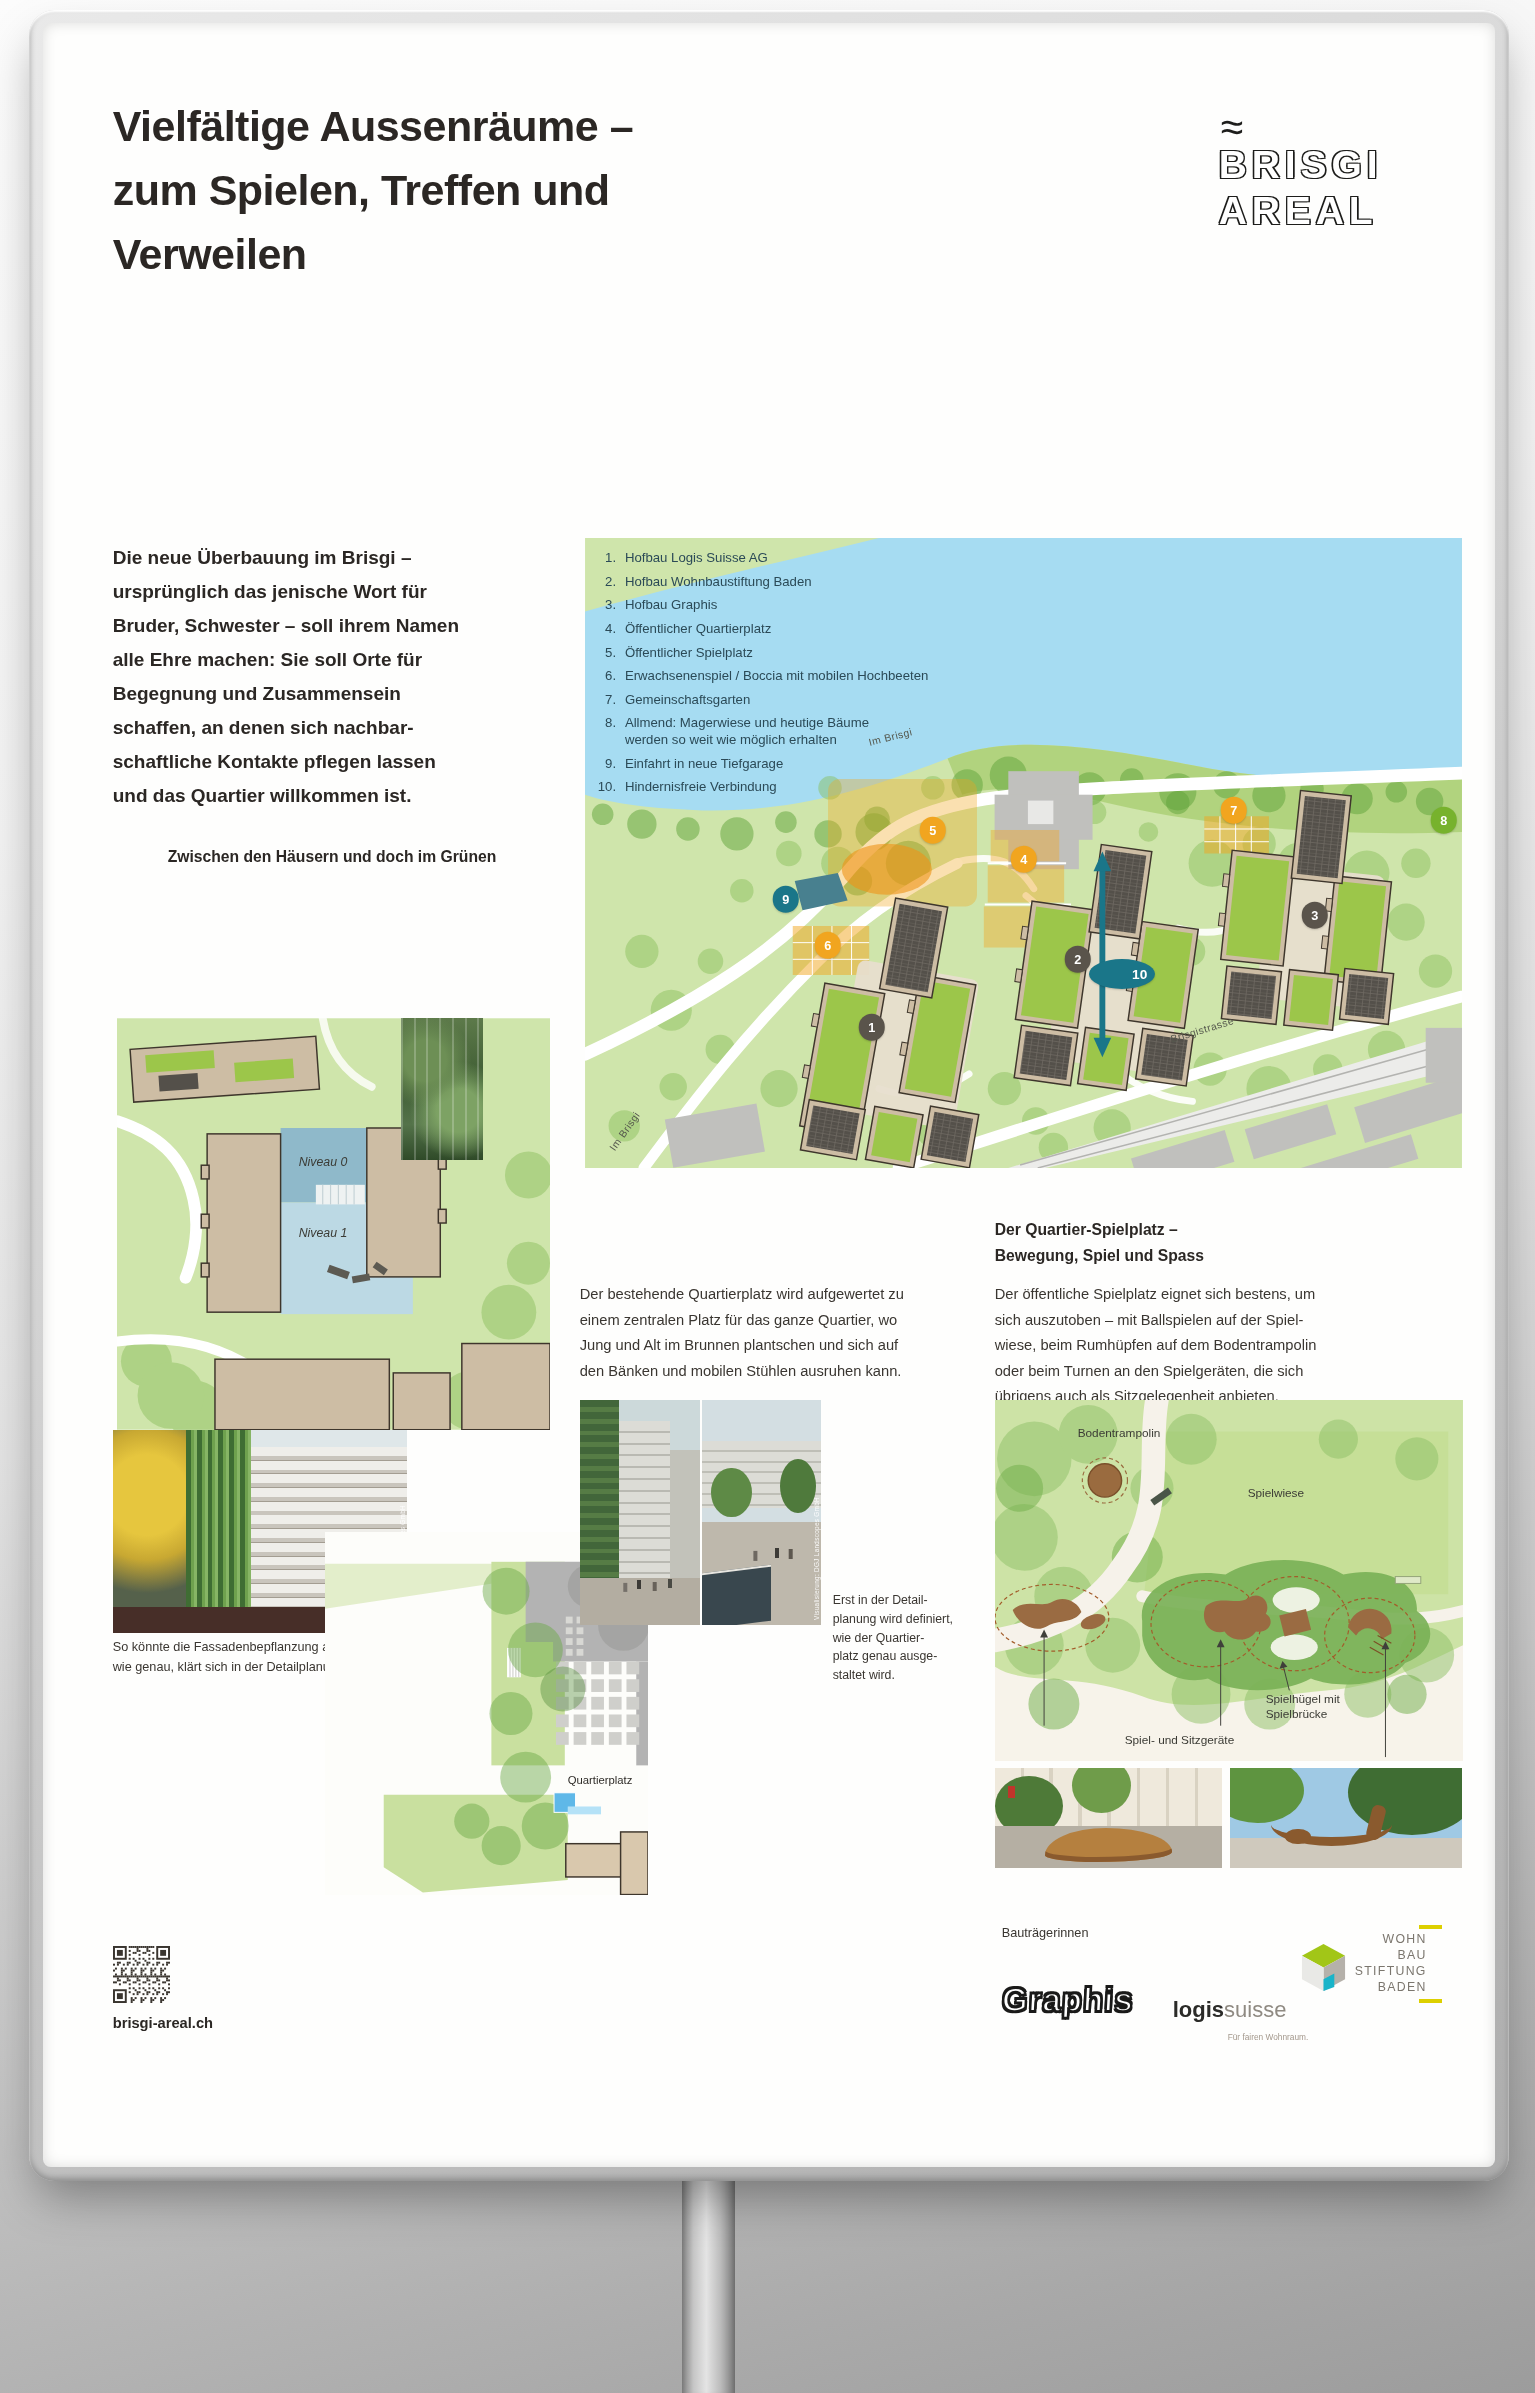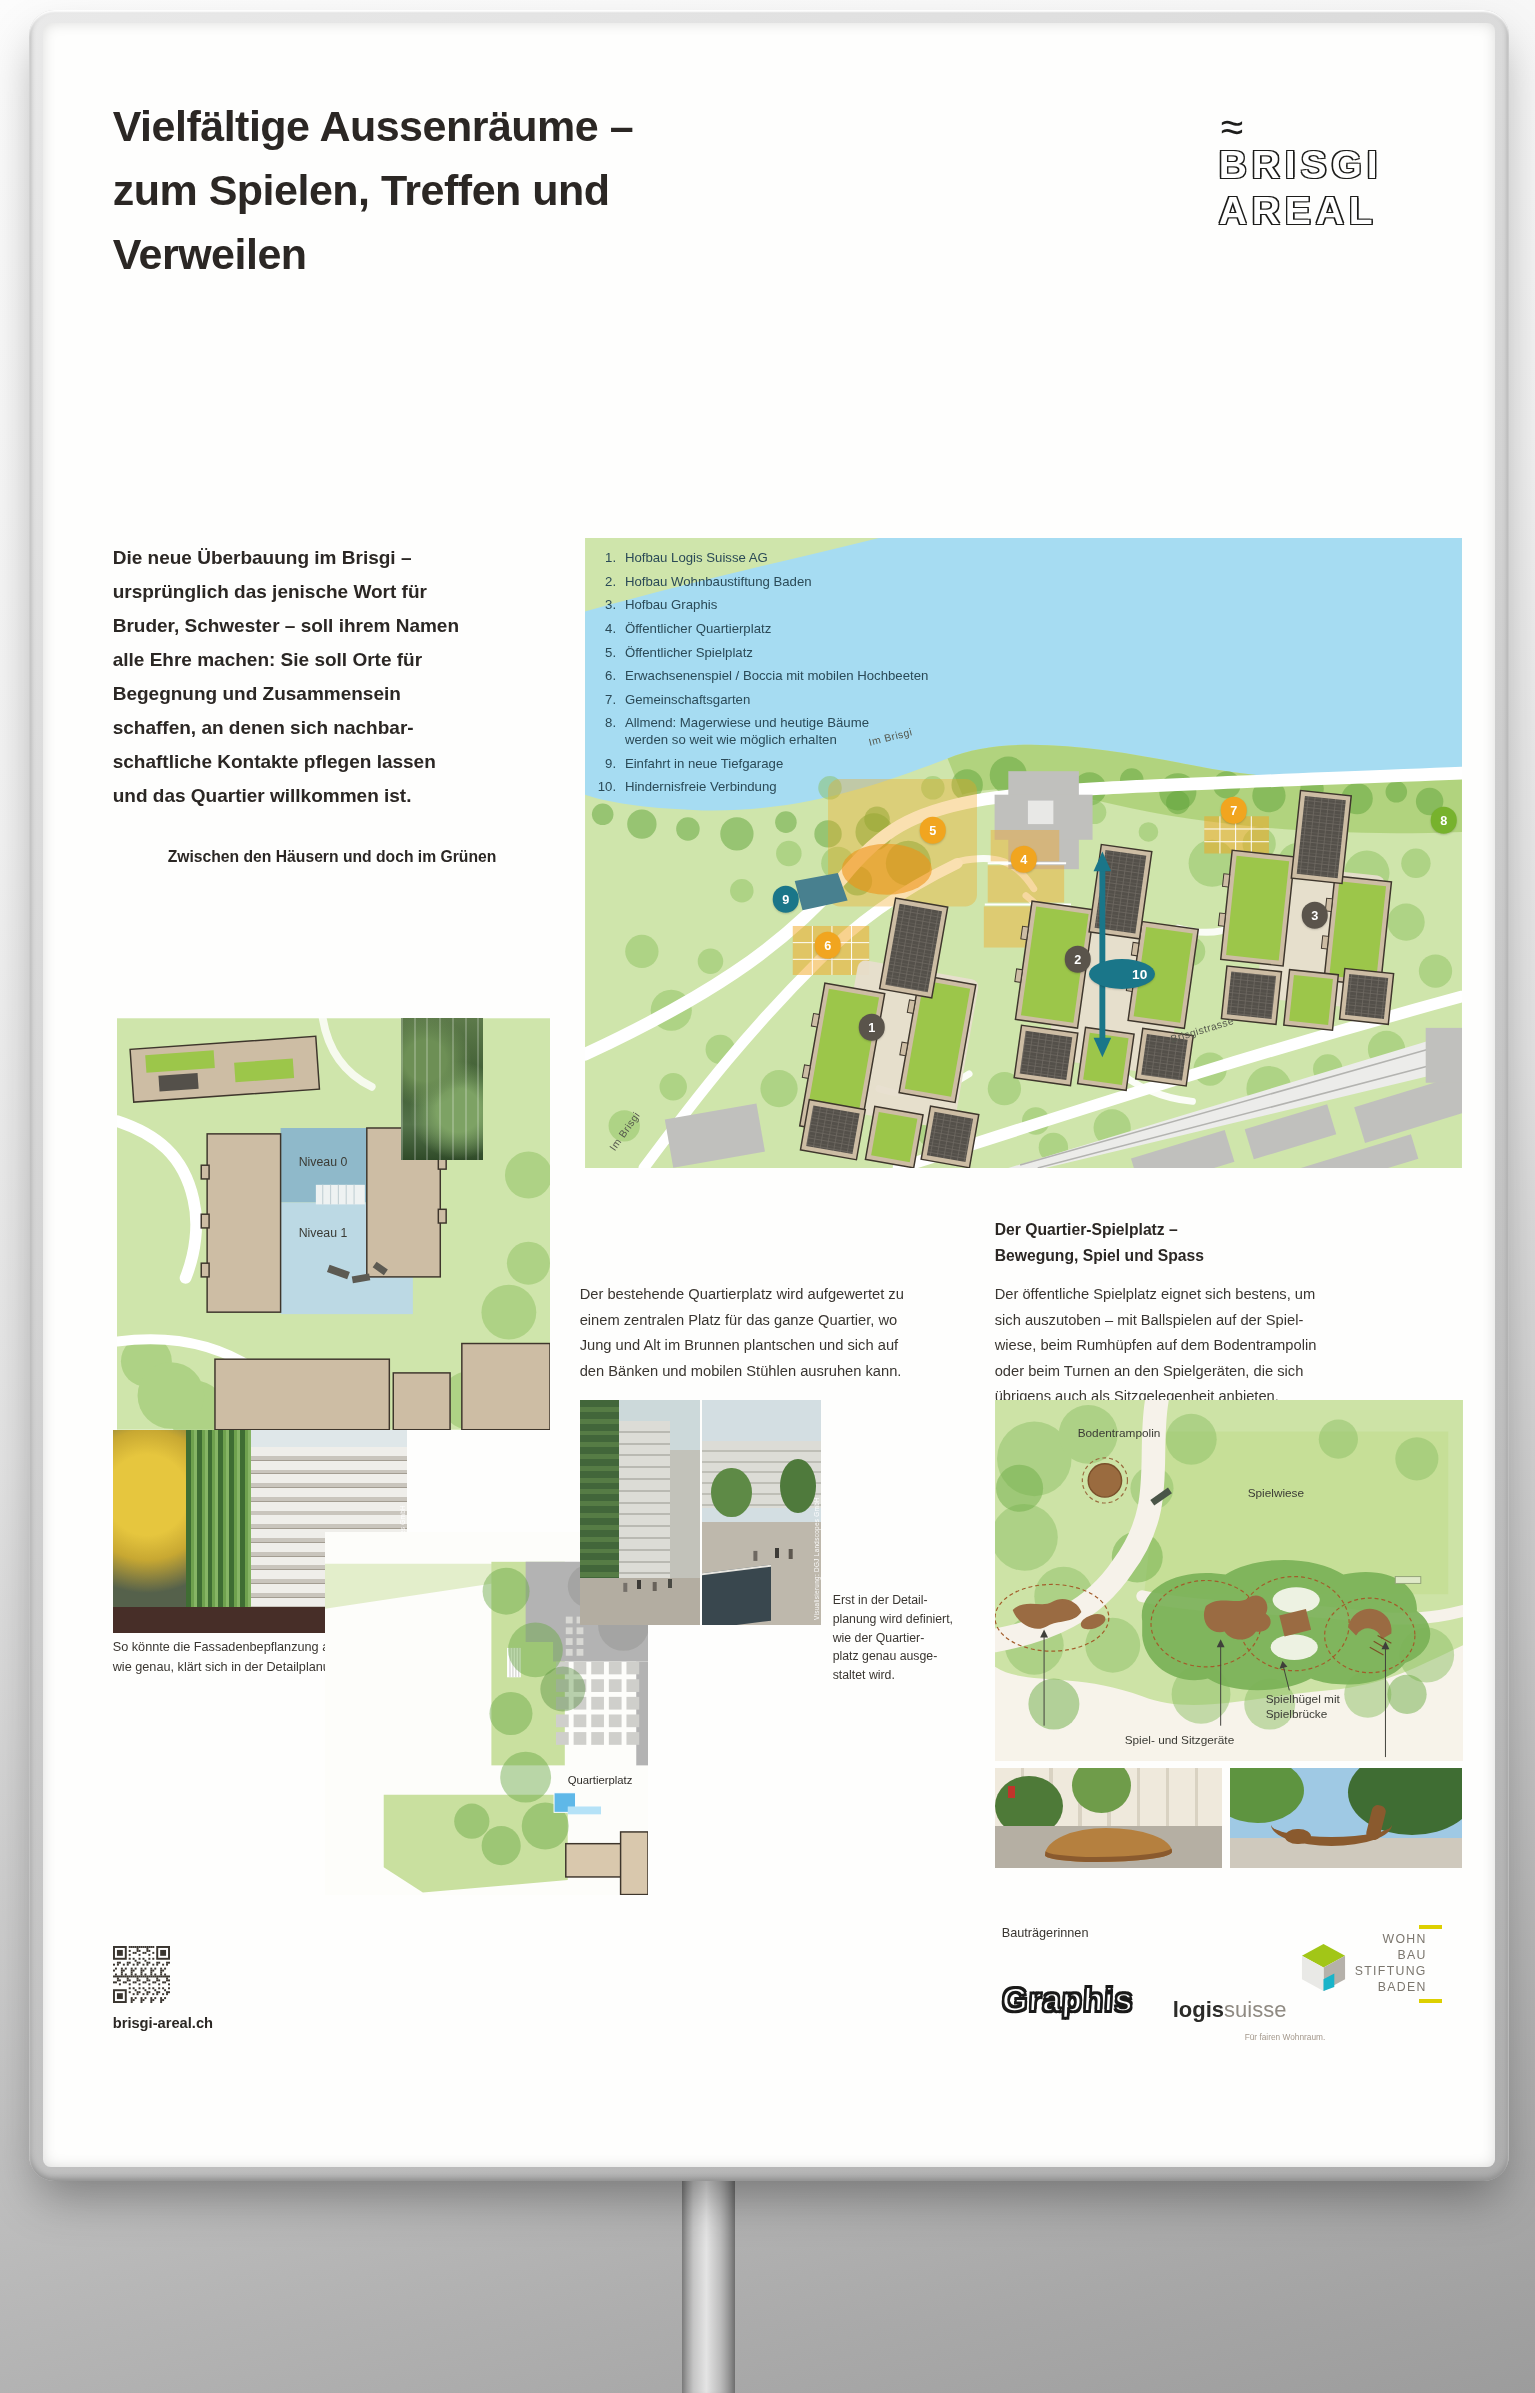--- a/index.html
+++ b/index.html
@@ -65,21 +65,21 @@
   .sec-mid-h{left:537px;top:1194px;width:421px;}
   .sec-mid-b{left:537px;top:1259px;width:431px;}
   .sec-right-h{left:952px;top:1194px;width:421px;}
   .sec-right-b{left:952px;top:1259px;width:441px;}
 
   .caption{font-size:12.7px;line-height:19.6px;color:#3a3631;}
   .cap-facade{left:70px;top:1615px;width:314px;}
   .cap-detail{left:790px;top:1568px;width:157px;font-size:12.3px;line-height:18.6px;}
 
   
-  .courtyard{left:74px;top:995px;width:387px;height:412px;}
+  .courtyard{left:74px;top:995px;width:387px;height:412px;font-style:italic;}
   .plan-label{position:absolute;font-size:12.3px;color:#3b3b35;}
   .inset-photo{
     left:284px;top:0;width:82px;height:142px;z-index:3;
     background:
       repeating-linear-gradient(90deg,rgba(255,255,255,.22) 0 2px,transparent 2px 12.7px),
       radial-gradient(circle at 30% 30%,#6d8f55 0 18%,transparent 40%),
       radial-gradient(circle at 70% 65%,#7da264 0 20%,transparent 45%),
       linear-gradient(180deg,#5d7a4a,#3e5c33 45%,#54734a 75%,#2f4a28);
   }
   .facade-photo{left:70px;top:1407px;width:294px;height:203px;background:#9aa39b;overflow:hidden;}
@@ -103,21 +103,21 @@
   .graphis{
     left:959px;top:1958px;font-size:33px;font-weight:800;letter-spacing:1px;color:#fff;
     -webkit-text-stroke:2px #1a1a19;
     text-shadow:-1.6px -1.6px 0 #1a1a19,1.6px -1.6px 0 #1a1a19,-1.6px 1.6px 0 #1a1a19,1.6px 1.6px 0 #1a1a19;
     transform:skewX(-3deg);
   }
   .logis{left:1130px;top:1919px;width:196px;height:110px;}
   .logis-text{position:absolute;left:0;top:55px;font-size:22px;}
   .logis-bold{font-weight:700;color:#2b2b28;}
   .logis-light{font-weight:400;color:#8f8a82;}
-  .logis-tagline{position:absolute;left:72px;top:90px;font-size:8.3px;color:#a3988c;}
+  .logis-tagline{position:absolute;left:55px;top:90px;font-size:8.3px;color:#a3988c;}
   .logis-cube{position:absolute;left:125px;top:0;}
   .wohnbau{left:1244px;top:1909px;width:140px;text-align:right;}
   .wohnbau-lines div{font-size:12.3px;line-height:15.7px;letter-spacing:1.3px;color:#7b766e;}
   .ybar{position:absolute;right:-15.7px;width:23.5px;height:3.9px;background:#ddd000;}
   .ybar.t{top:-7.8px;} .ybar.b{bottom:-7.8px;}
   .qr{left:70px;top:1923px;width:57px;height:57px;}
   .url{left:70px;top:1992px;font-size:14.7px;font-weight:700;color:#2b2724;}
 </style>
 </head>
 <body>

